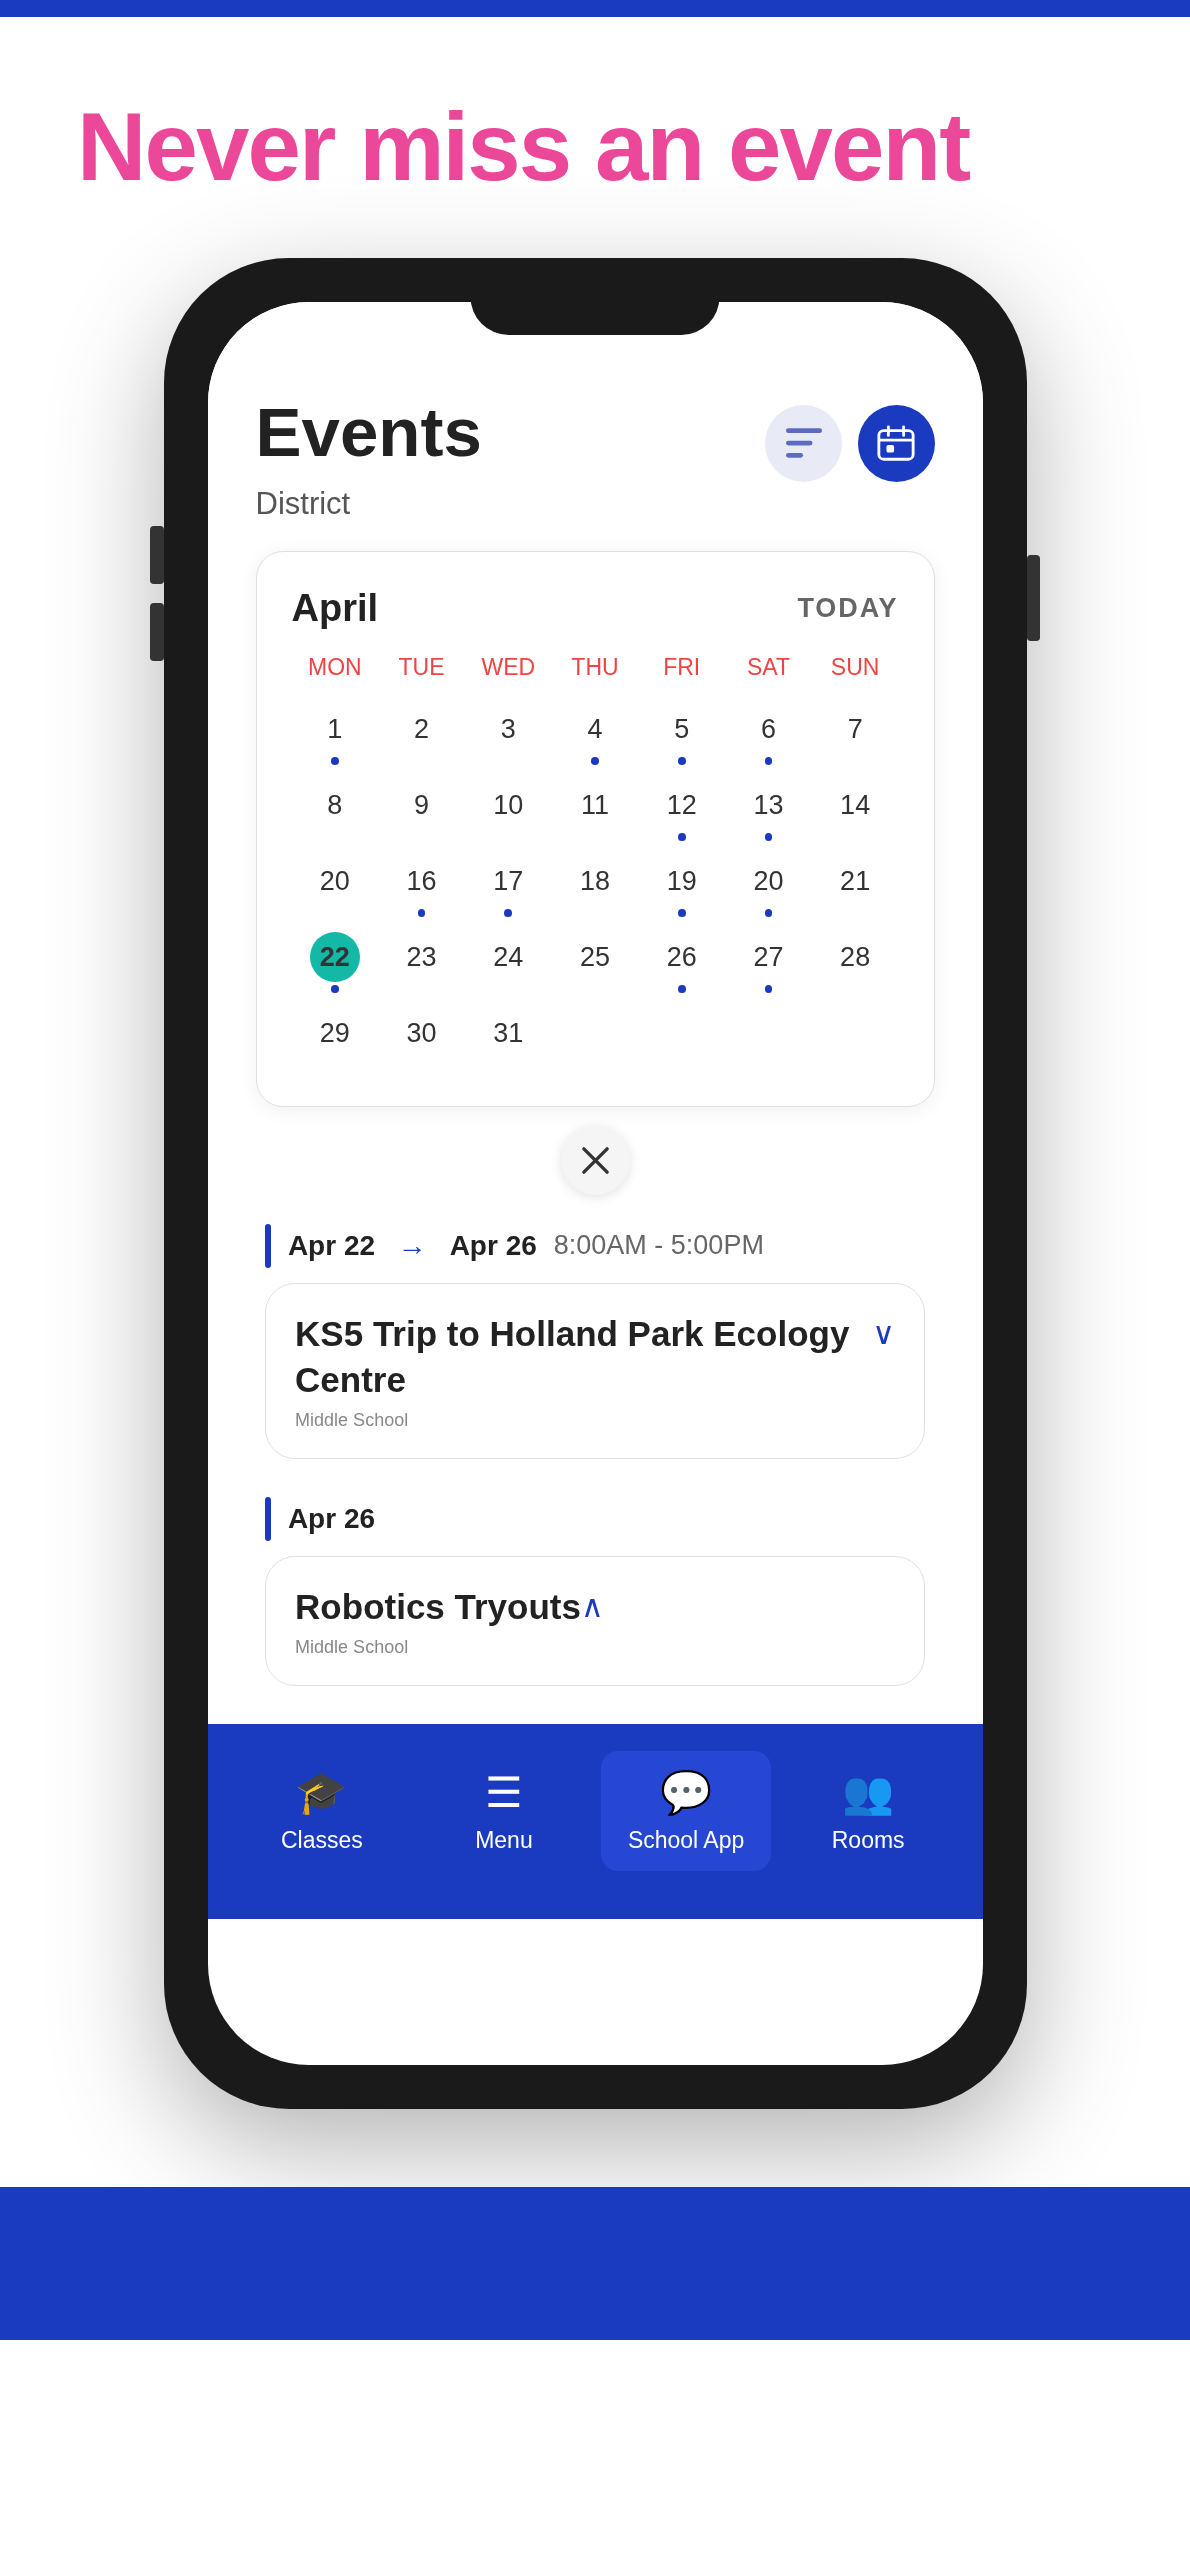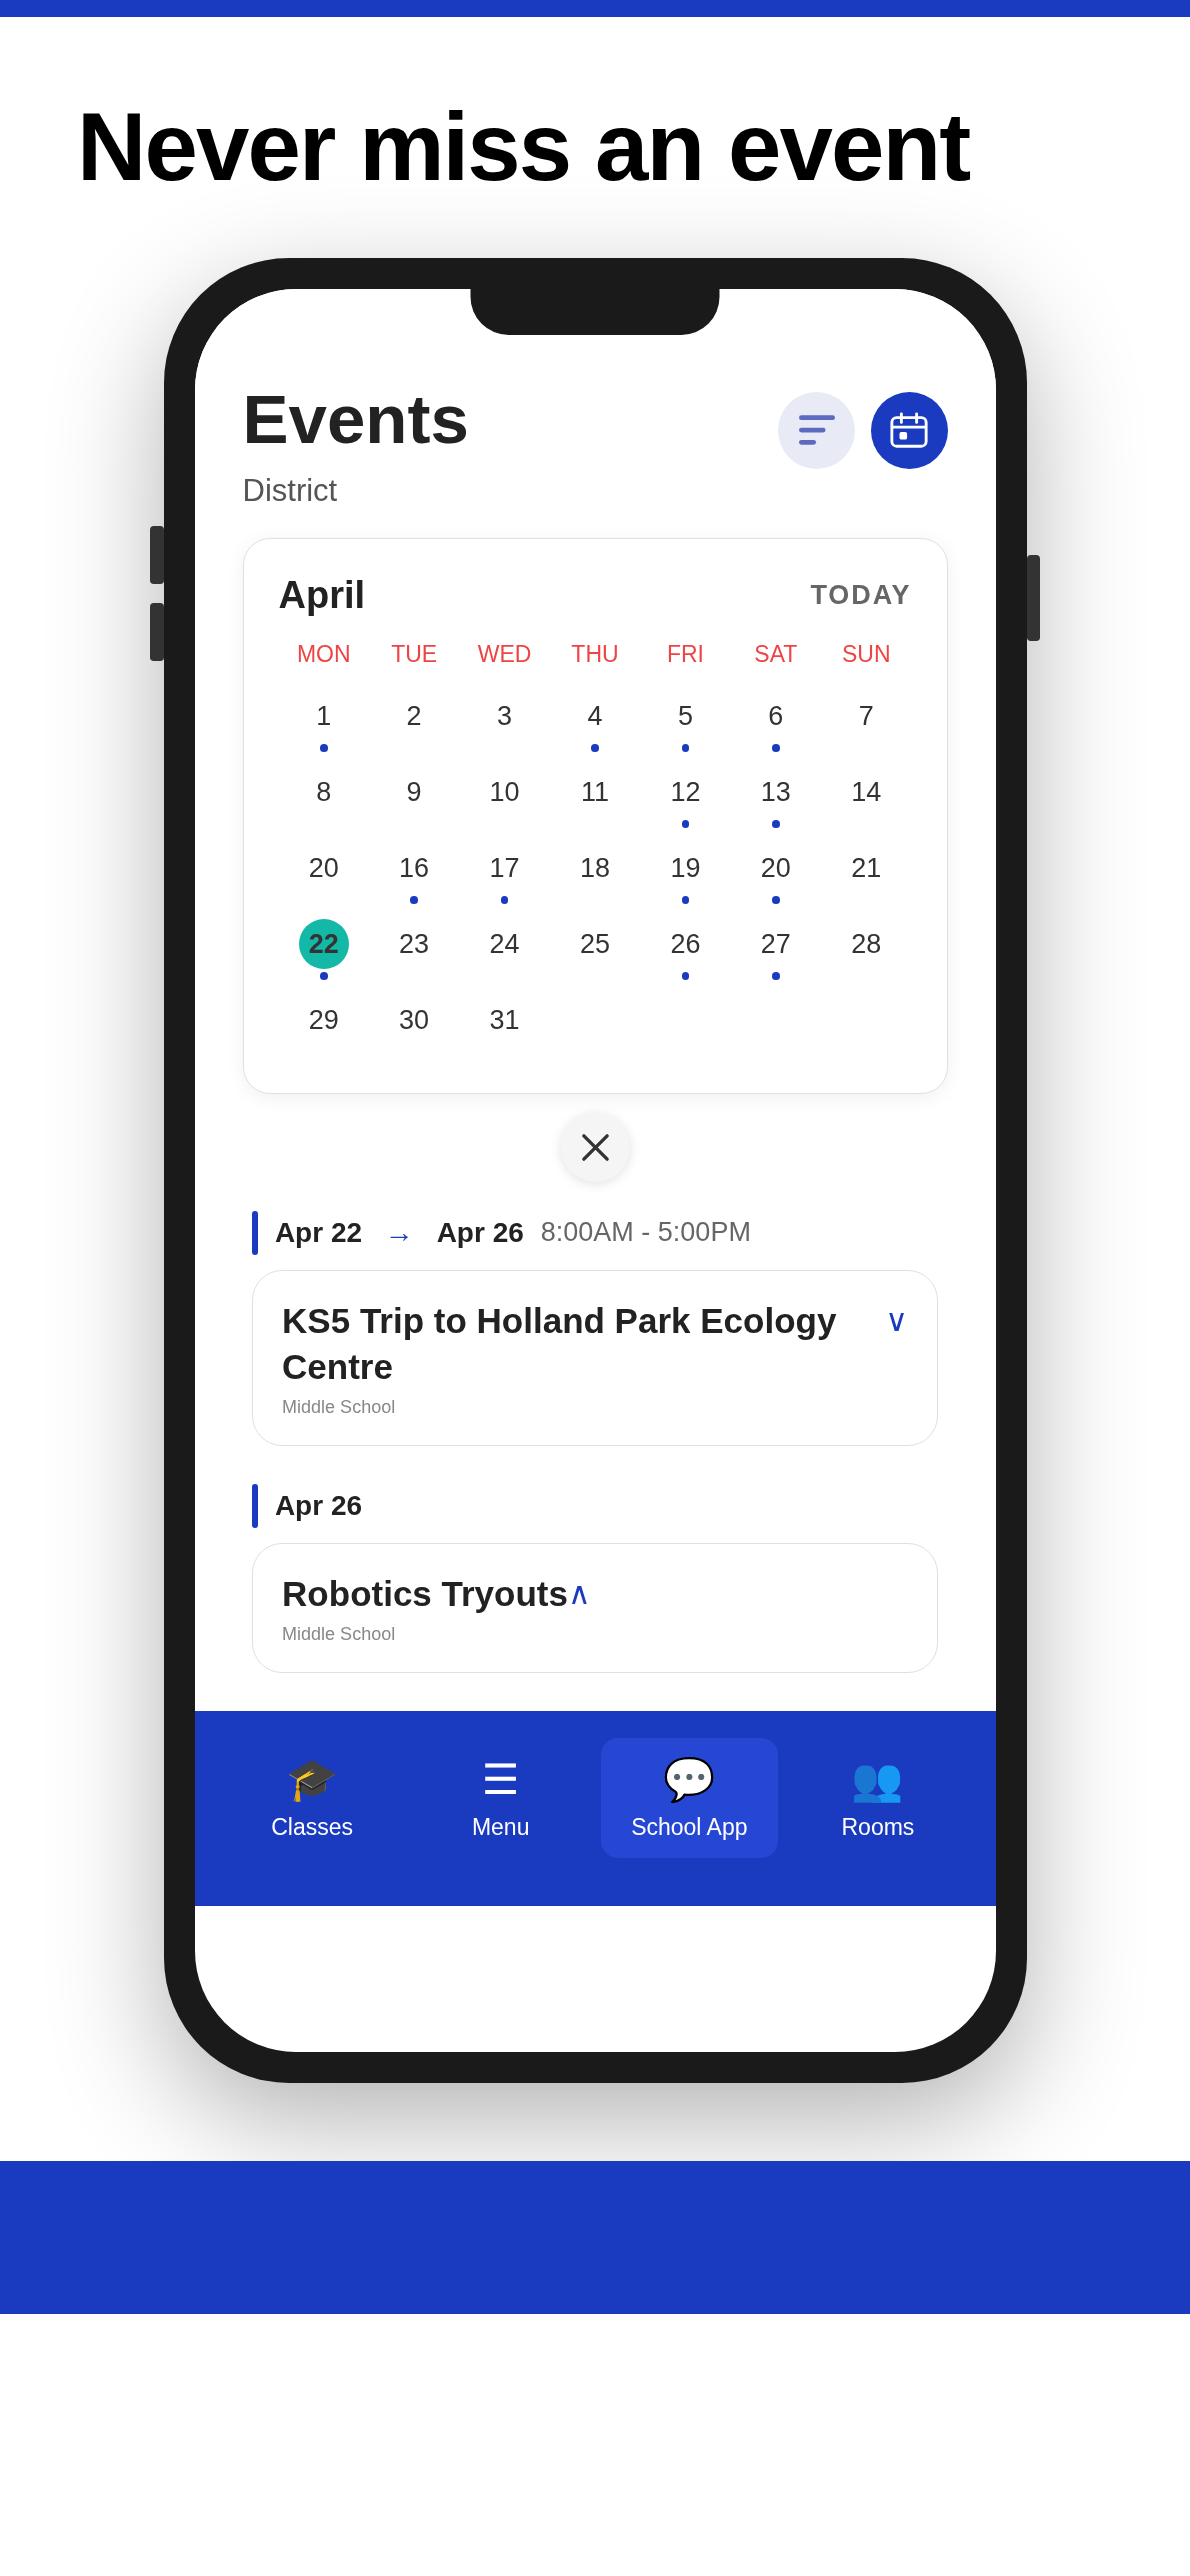--- a/index.html
+++ b/index.html
@@ -19,40 +19,40 @@
       background: #1a3bbf;
     }
 
     
     .page-header {
       padding: 77px 77px 58px 77px;
     }
     .page-title {
       font-size: 96px;
       font-weight: 900;
-      color: #000000;
+      color: #ec4899;
       line-height: 1.1;
       letter-spacing: -1.9px;
     }
 
     
     .phone-wrapper {
       display: flex;
       justify-content: center;
       align-items: flex-start;
       padding: 0 58px;
       position: relative;
     }
 
     .phone-frame {
       width: 863px;
       min-height: 1821px;
       background: #1a1a1a;
       border-radius: 125px;
-      padding: 31px;
+      padding: 44px;
       position: relative;
       box-shadow: 0 38px 115px rgba(0,0,0,0.3);
     }
 
     
     .phone-notch {
       width: 249px;
       height: 48px;
       background: #1a1a1a;
       border-radius: 0 0 38px 38px;

